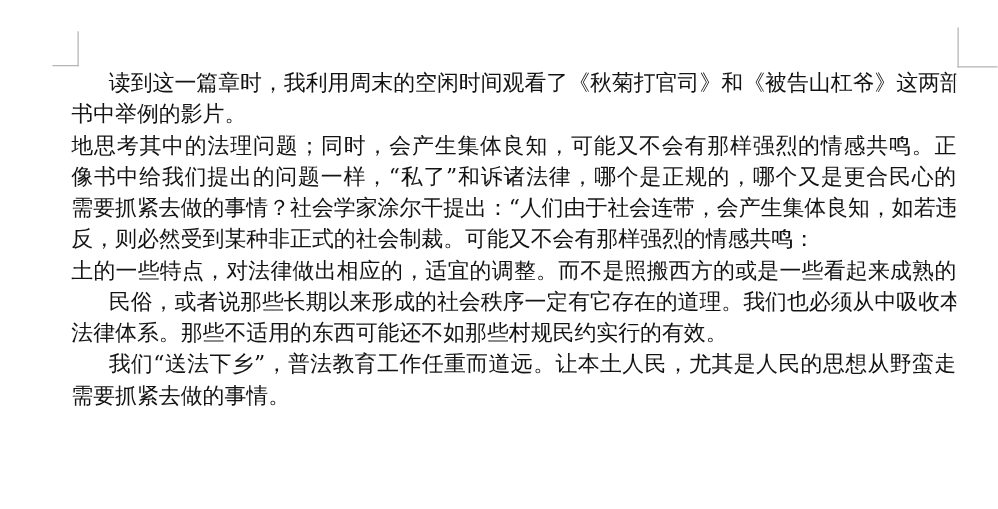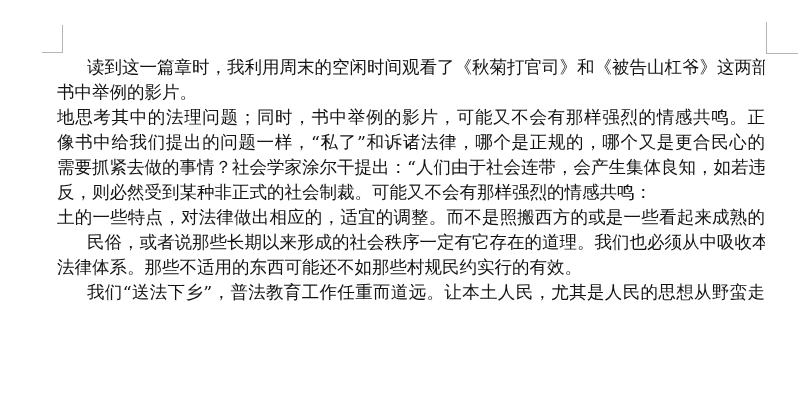--- a/index.html
+++ b/index.html
@@ -67,25 +67,26 @@
 <div class="page">
 
   <div class="boundary-mark top-left"></div>
   <div class="boundary-mark top-right"></div>
 
   <div class="text-body">
 
     <div class="line indent">读到这一篇章时，我利用周末的空闲时间观看了《秋菊打官司》和《被告山杠爷》这两部</div>
     <div class="line para-end">书中举例的影片。</div>
 
-    <div class="line">地思考其中的法理问题；同时，书中举例的影片，可能又不会有那样强烈的情感共鸣。正</div>
+    <div class="line">地思考其中的法理问题；同时，会产生集体良知，可能又不会有那样强烈的情感共鸣。正</div>
     <div class="line">像书中给我们提出的问题一样，“私了”和诉诸法律，哪个是正规的，哪个又是更合民心的</div>
     <div class="line">需要抓紧去做的事情？社会学家涂尔干提出：“人们由于社会连带，会产生集体良知，如若违</div>
     <div class="line para-end">反，则必然受到某种非正式的社会制裁。可能又不会有那样强烈的情感共鸣：</div>
 
     <div class="line">土的一些特点，对法律做出相应的，适宜的调整。而不是照搬西方的或是一些看起来成熟的</div>
     <div class="line indent">民俗，或者说那些长期以来形成的社会秩序一定有它存在的道理。我们也必须从中吸收本</div>
     <div class="line para-end">法律体系。那些不适用的东西可能还不如那些村规民约实行的有效。</div>
 
     <div class="line indent">我们“送法下乡”，普法教育工作任重而道远。让本土人民，尤其是人民的思想从野蛮走</div>
+    <div class="line para-end">需要抓紧去做的事情。</div>
 
   </div>
 </div>
 
 </body></html>

